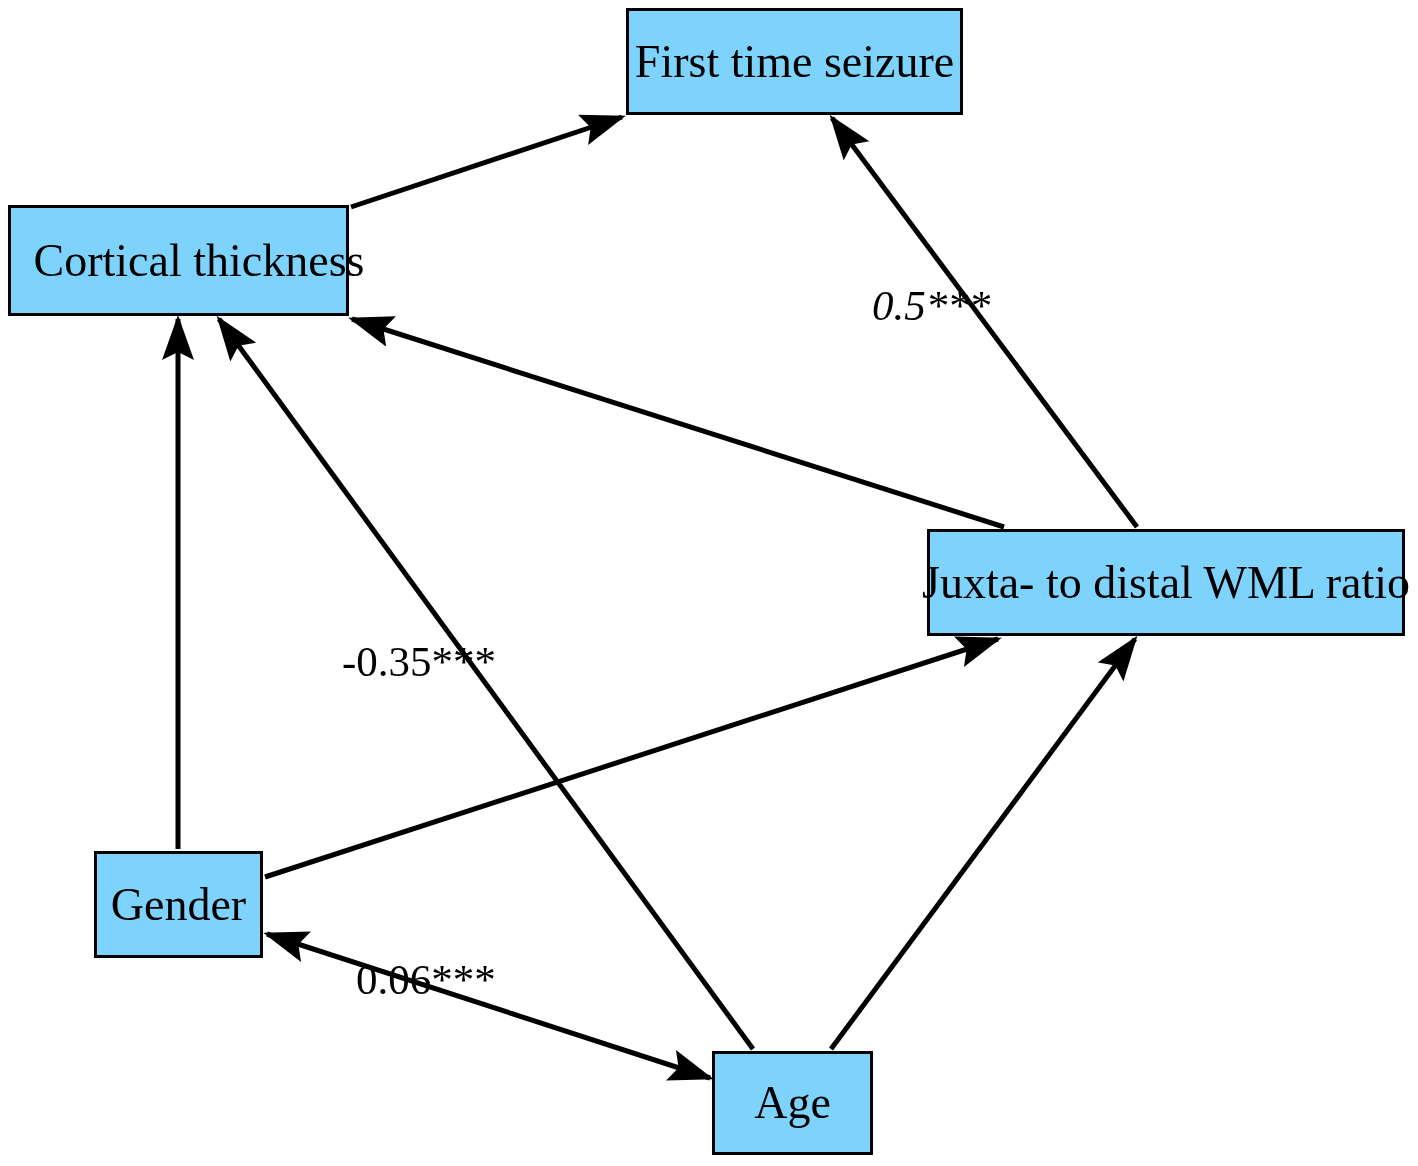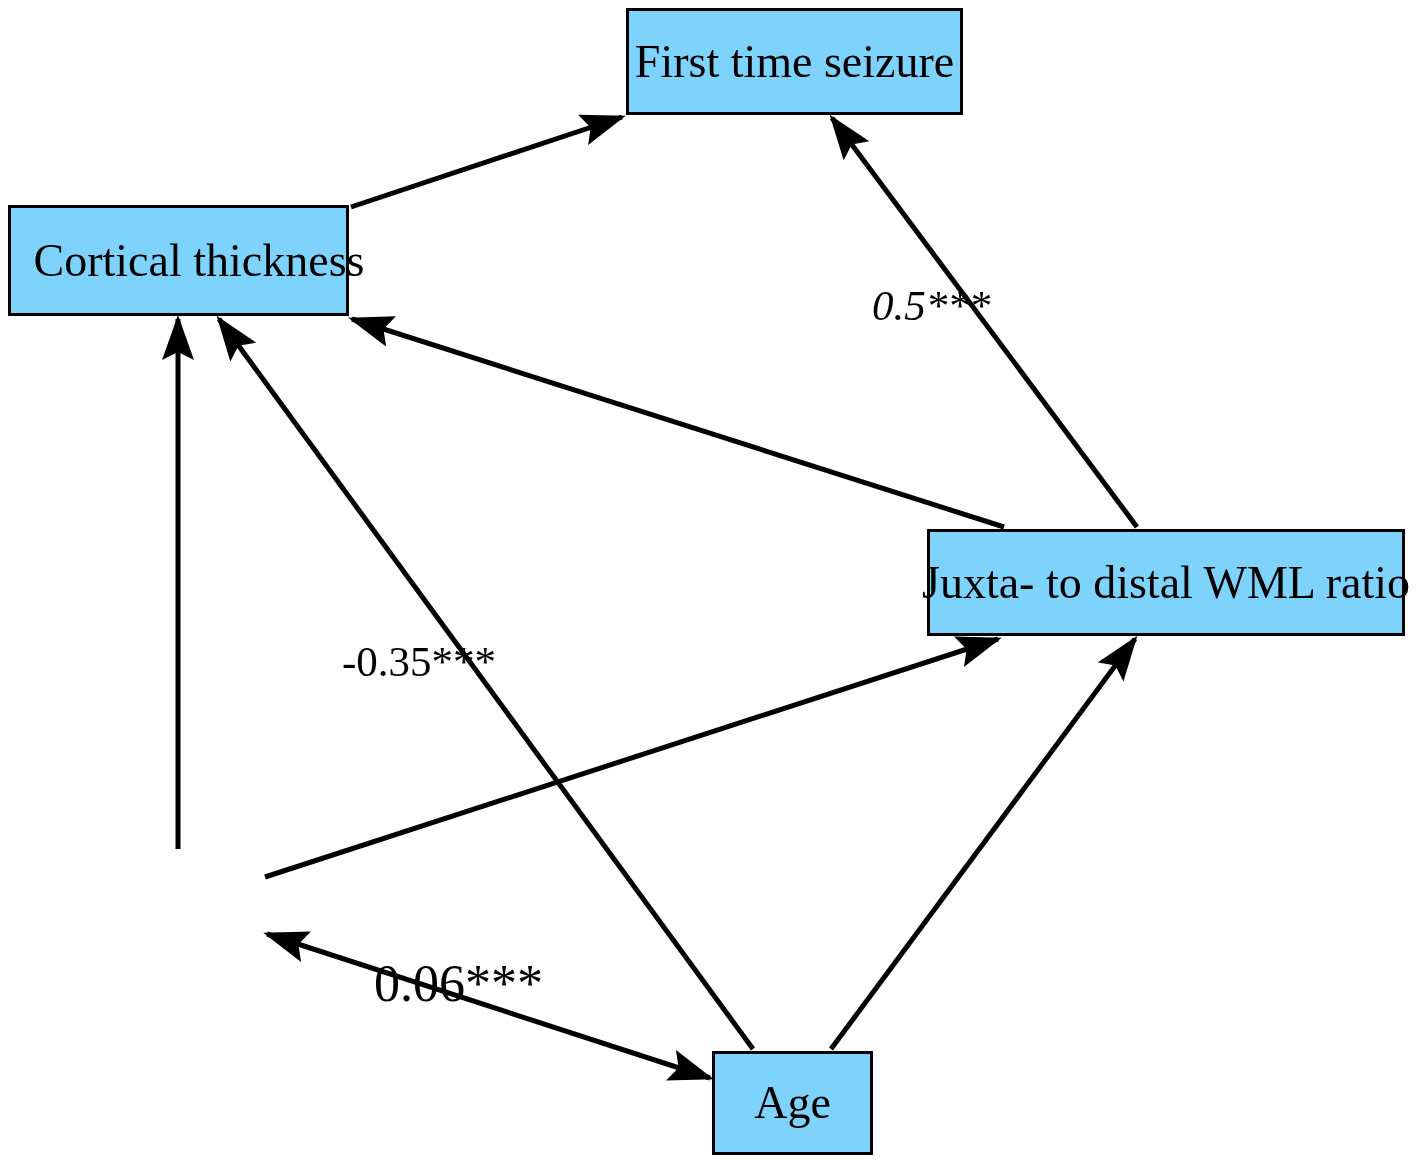--- a/index.html
+++ b/index.html
@@ -56,21 +56,21 @@
 
   #node-first-time-seizure .node-label { font-size: 46px; }
   #node-cortical-thickness .node-label { font-size: 46px; }
   #node-juxta-wml-ratio   .node-label { font-size: 46px; }
   #node-gender            .node-label { font-size: 46px; }
   #node-age               .node-label { font-size: 46px; }
 
   
   #edge-label-juxta-seizure   { left: 872px; top: 284px; font-size: 43px; font-style: italic; }
   #edge-label-age-cortical    { left: 342px; top: 640px; font-size: 43px; }
-  #edge-label-gender-age      { left: 356px; top: 958px; font-size: 52px; margin-left: 18px; }
+  #edge-label-gender-age      { left: 356px; top: 958px; font-size: 43px; }
 </style>
 </head>
 <body>
 
 <div id="diagram-root">
 
   <svg id="path-svg" viewBox="0 0 1418 1166">
     <defs>
       <marker id="arrowhead" markerWidth="9" markerHeight="9" refX="8.2" refY="3.2" orient="auto" markerUnits="strokeWidth">
         <path d="M0,0 L9,3.2 L0,6.4 L1.6,3.2 Z" fill="#000000"></path>
@@ -102,20 +102,23 @@
   </div>
 
   <div class="node-box" id="node-cortical-thickness">
     <span class="node-label">Cortical thickness</span>
   </div>
 
   <div class="node-box" id="node-juxta-wml-ratio">
     <span class="node-label">Juxta- to distal WML ratio</span>
   </div>
 
+  <div class="node-box" id="node-gender">
+    <span class="node-label">Gender</span>
+  </div>
 
   <div class="node-box" id="node-age">
     <span class="node-label">Age</span>
   </div>
 
   <div class="edge-label" id="edge-label-juxta-seizure">0.5***</div>
 
   <div class="edge-label" id="edge-label-age-cortical">-0.35***</div>
 
   <div class="edge-label" id="edge-label-gender-age">0.06***</div>

